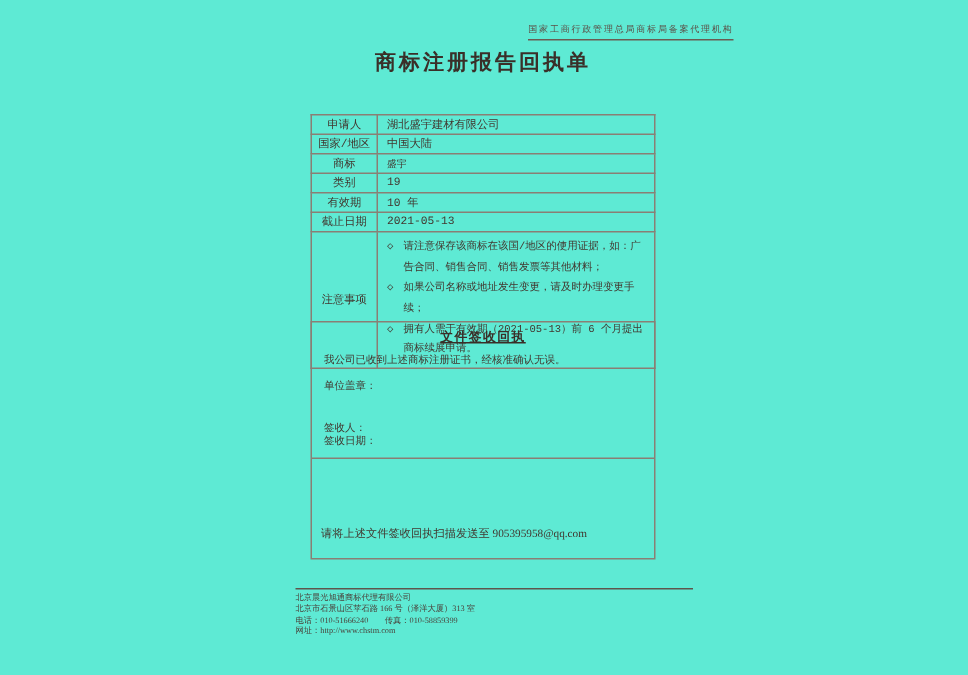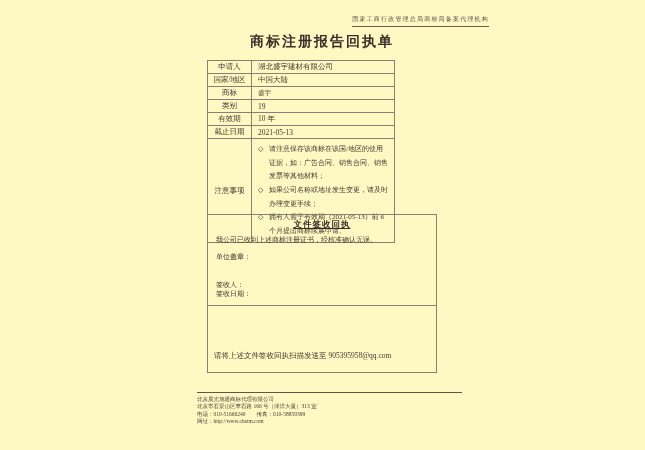--- a/index.html
+++ b/index.html
@@ -5,21 +5,21 @@
   * { margin: 0; padding: 0; box-sizing: border-box; }
   html, body { width: 645px; height: 450px; background: #ffffff; overflow: hidden; }
   body {
     font-family: "Liberation Serif", "DejaVu Serif", serif;
     color: #42372f;
     position: relative;
   }
   .page {
     position: absolute;
     width: 645px; height: 450px;
-    background: #fef9c3;
+    background: #5eead4;
   }
   
   .agency-note {
     position: absolute;
     top: 15px; right: 156px;
     font-size: 6px;
     letter-spacing: 1.2px;
     color: #5c4f46;
     border-bottom: 1px solid #6a5c52;
     padding-bottom: 2px;
@@ -30,24 +30,25 @@
     left: 207px; top: 33px; width: 230px;
     text-align: center;
     font-size: 14px;
     font-weight: bold;
     letter-spacing: 2px;
     color: #3a2f28;
   }
   
   .info-table {
     position: absolute;
-    left: 207px; top: 60px; width: 188px;
+    left: 207px; top: 76px; width: 230px;
     border-collapse: collapse;
     font-size: 7.5px;
     color: #42372f;
+    font-family: Liberation Mono, monospace;
   }
   .info-table td {
     border: 1px solid #8a7f74;
     vertical-align: middle;
   }
   .info-table td.lbl {
     width: 44px;
     text-align: center;
     height: 13px;
     padding: 1px 2px;

